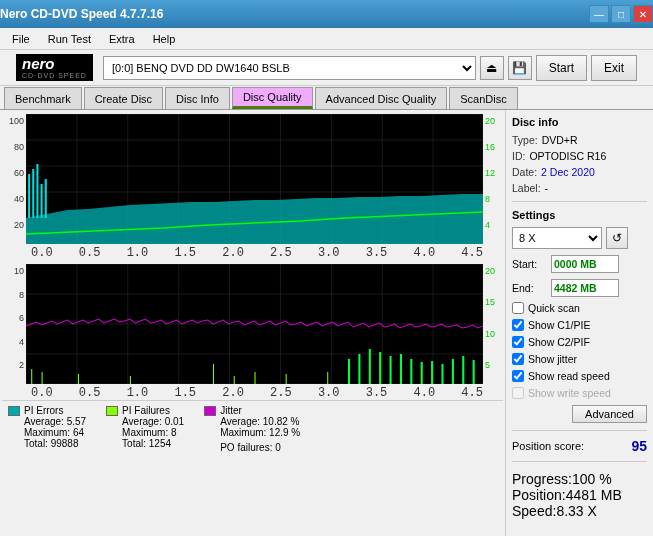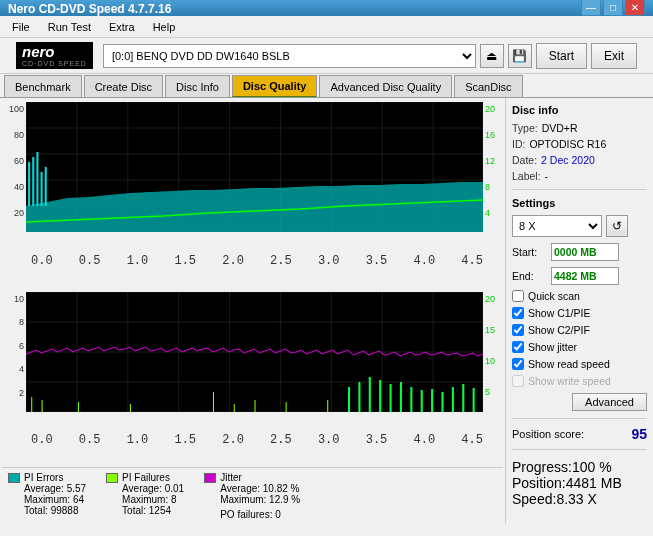--- a/index.html
+++ b/index.html
@@ -2,24 +2,24 @@
 <html><head>
   <meta charset="utf-8">
   <style>
     * { margin: 0; padding: 0; box-sizing: border-box; }
     body { width: 653px; height: 536px; overflow: hidden; font-family: 'Segoe UI', Tahoma, sans-serif; font-size: 11px; background: #f0f0f0; }
     
     
     .title-bar {
       background: linear-gradient(to bottom, #4a9fd4, #2d7db3);
       color: white;
-      height: 16px;
-      display: flex;
-      align-items: flex-end;
-      padding: 0 8px;
+      height: 28px;
+      display: flex;
+      align-items: center;
+      padding: 0 0;
       justify-content: space-between;
     }
     .title-bar-text { font-size: 12px; font-weight: bold; }
     .title-bar-buttons { display: flex; gap: 2px; }
     .title-bar-btn {
       width: 20px; height: 18px;
       background: #5aa8d8;
       border: 1px solid #3a88b8;
       color: white;
       font-size: 10px;
@@ -92,25 +92,24 @@
       border: 1px solid #999;
       border-bottom: none;
       background: #ddd;
       cursor: pointer;
       font-size: 11px;
       margin-right: 2px;
       height: 22px;
       display: flex; align-items: center;
     }
     .tab.active {
-      background: #eab308;
-      border-bottom: 1px solid #4d7c0f;
+      background: #f0abfc;
+      border-bottom: 3px solid #4d7c0f;
       position: relative;
       z-index: 1;
-      font-weight: bold;
     }
     
     
     .main-content {
       display: flex;
       height: calc(536px - 28px - 22px - 36px - 24px);
       background: #f0f0f0;
     }
     
     
@@ -212,21 +211,20 @@
       padding-left: 2px;
       padding-top: 2px;
       padding-bottom: 14px;
     }
     
     .charts-section {
       flex: 1;
       display: flex;
       flex-direction: column;
       padding: 4px 2px 0 2px;
-      justify-content: space-between;
     }
     
     .chart-block {
       display: flex;
       flex-direction: row;
       margin-bottom: 2px;
     }
     .chart-block-inner { flex: 1; position: relative; height: 130px; }
     .chart-block-inner-small { flex: 1; position: relative; height: 120px; }
     

